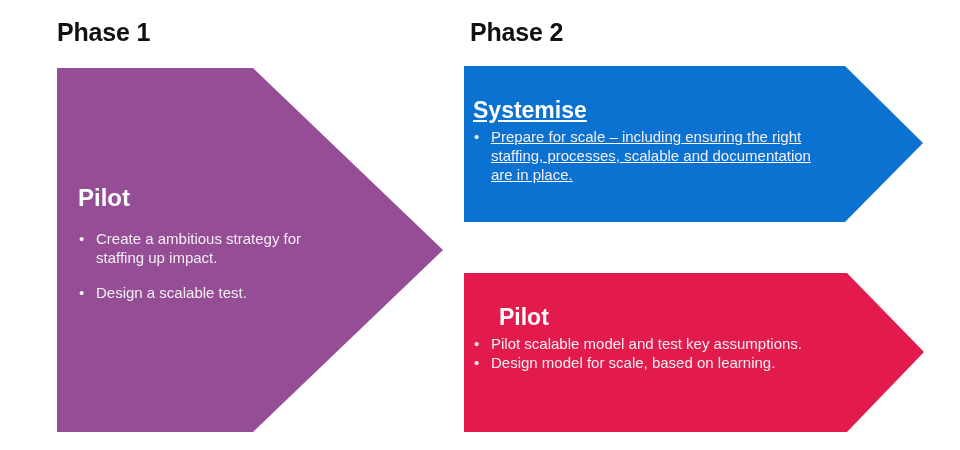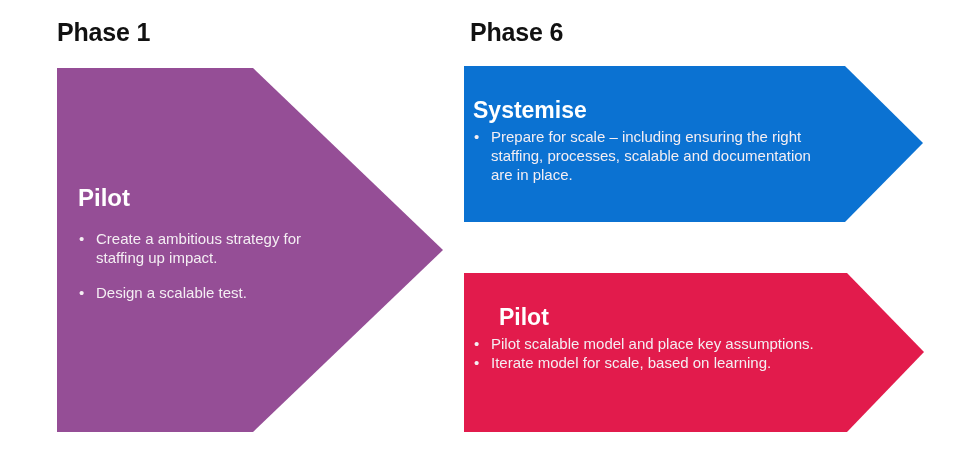--- a/index.html
+++ b/index.html
@@ -88,39 +88,40 @@
   }
   #design-content .arrow-heading { font-size: 24px; margin-bottom: 18px; }
   #design-content .bullet-item { margin-bottom: 16px; }
   #design-content .bullet-item:last-child { margin-bottom: 0; }
 
   
   #systemise-content {
     left: 473px;
     top: 98px;
     width: 360px;
+    text-decoration: underline;
   }
   #systemise-content .arrow-heading { margin-bottom: 4px; }
 
   
   #pilot-content {
     left: 473px;
     top: 305px;
     width: 370px;
   }
   #pilot-content .arrow-heading { margin-bottom: 4px; margin-left: 26px; }
 </style>
 </head>
 <body style="background: rgb(255, 255, 255);">
 
 <div id="diagram">
 
   <div class="phase-title" id="phase-1-title">Phase 1</div>
 
-  <div class="phase-title" id="phase-2-title">Phase 6</div>
+  <div class="phase-title" id="phase-2-title">Phase 2</div>
 
   <svg id="shape-layer" viewBox="0 0 960 450" width="960" height="450">
     <polygon id="design-arrow-shape" points="57,68 253,68 443,250 253,432 57,432" fill="#954E96"></polygon>
     <polygon id="systemise-arrow-shape" points="464,66 845,66 923,143 845,222 464,222" fill="#0B72D2"></polygon>
     <polygon id="pilot-arrow-shape" points="464,273 847,273 924,352 847,432 464,432" fill="#E21B4C"></polygon>
   </svg>
 
   <div class="arrow-content" id="design-content">
     <div class="arrow-heading">Pilot</div>
     <ul class="bullet-list">
@@ -143,22 +144,22 @@
         <span>Prepare for scale – including ensuring the right staffing, processes, scalable and documentation are in place.</span>
       </li>
     </ul>
   </div>
 
   <div class="arrow-content" id="pilot-content">
     <div class="arrow-heading">Pilot</div>
     <ul class="bullet-list">
       <li class="bullet-item">
         <span class="bullet-dot">•</span>
-        <span>Pilot scalable model and place key assumptions.</span>
+        <span>Pilot scalable model and test key assumptions.</span>
       </li>
       <li class="bullet-item">
         <span class="bullet-dot">•</span>
-        <span>Iterate model for scale, based on learning.</span>
+        <span>Design model for scale, based on learning.</span>
       </li>
     </ul>
   </div>
 
 </div>
 
 </body></html>

